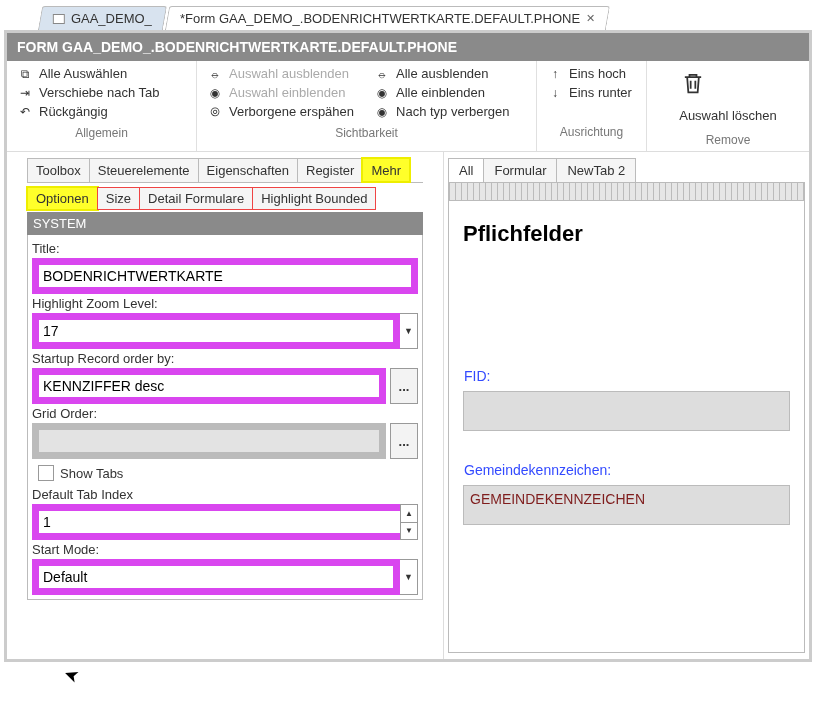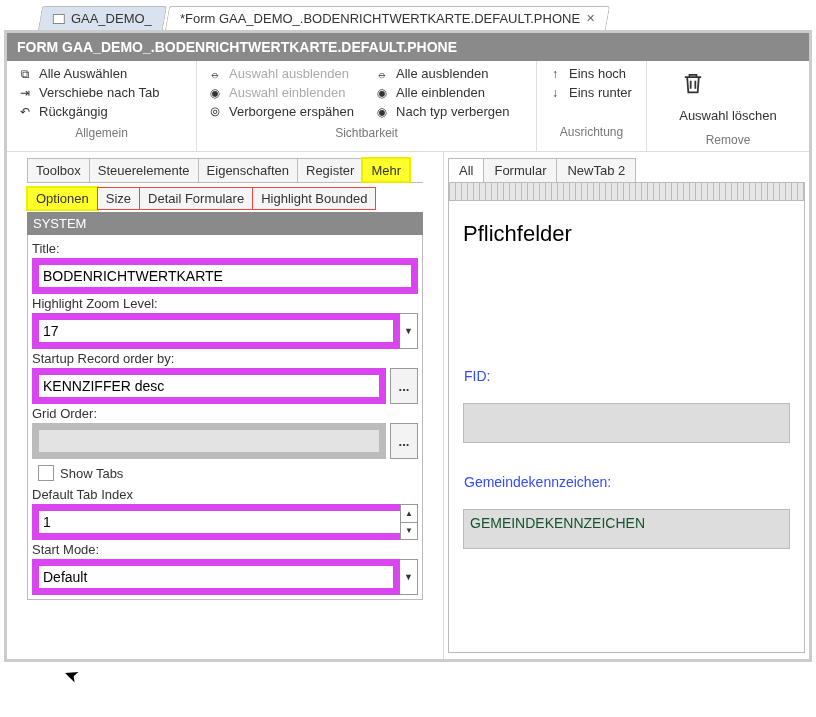--- a/index.html
+++ b/index.html
@@ -69,23 +69,23 @@
 
 
 .right-tabs { display:flex; border-bottom:1px solid #bbb; }
 .right-tabs .tab { padding:4px 10px; border:1px solid #bbb; border-bottom:none; background:#f5f5f5; margin-right:-1px; font-size:13px; cursor:default;}
 .right-tabs .tab.active { background:#fff; }
 
 
 .canvas { position:relative; border:1px solid #bbb; border-top:none; height: 470px; background:#fff; }
 .ruler { height:18px; background: repeating-linear-gradient(90deg, #bbb 0 1px, #e6e6e6 1px 6px); border-bottom:1px solid #bbb;}
 .preview-inner { padding: 14px; }
-.preview-heading { font-size:22px; font-weight:normal; color:#000; margin: 6px 0 120px 0;}
+.preview-heading { font-size:22px; font-weight:bold; color:#000; margin: 6px 0 120px 0;}
 .fld-label { color:#334aff; font-size:14px; border:1px dashed transparent;}
-.fld-box { background:#ddd; border:1px solid #bbb; height:40px; margin:18px 0 30px 0; padding:5px 6px; font-size:14px; color:#14532d; }
+.fld-box { background:#ddd; border:1px solid #bbb; height:40px; margin:6px 0 30px 0; padding:5px 6px; font-size:14px; color:#7f1d1d; }
 .cursor-arrow { position:absolute; left:64px; top:664px; font-size:18px; color:#000; transform: scaleX(-1) rotate(-20deg); }
 </style>
 </head>
 <body>
 
 <div class="app">
 
   <div class="doc-tabs">
     <div class="doc-tab inactive">
       <span class="doc-icon"></span>

